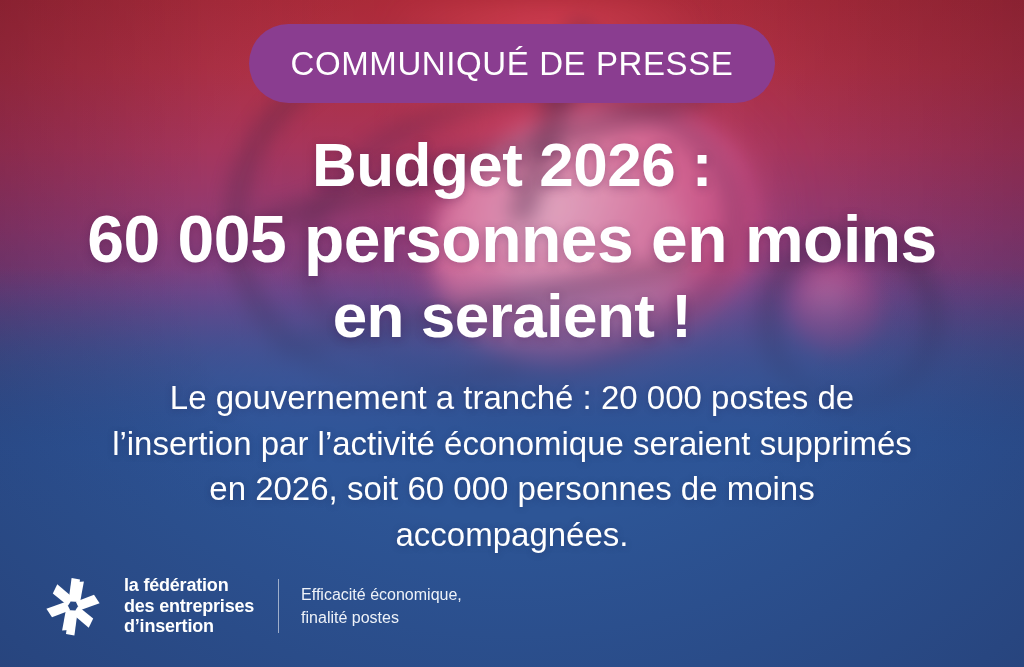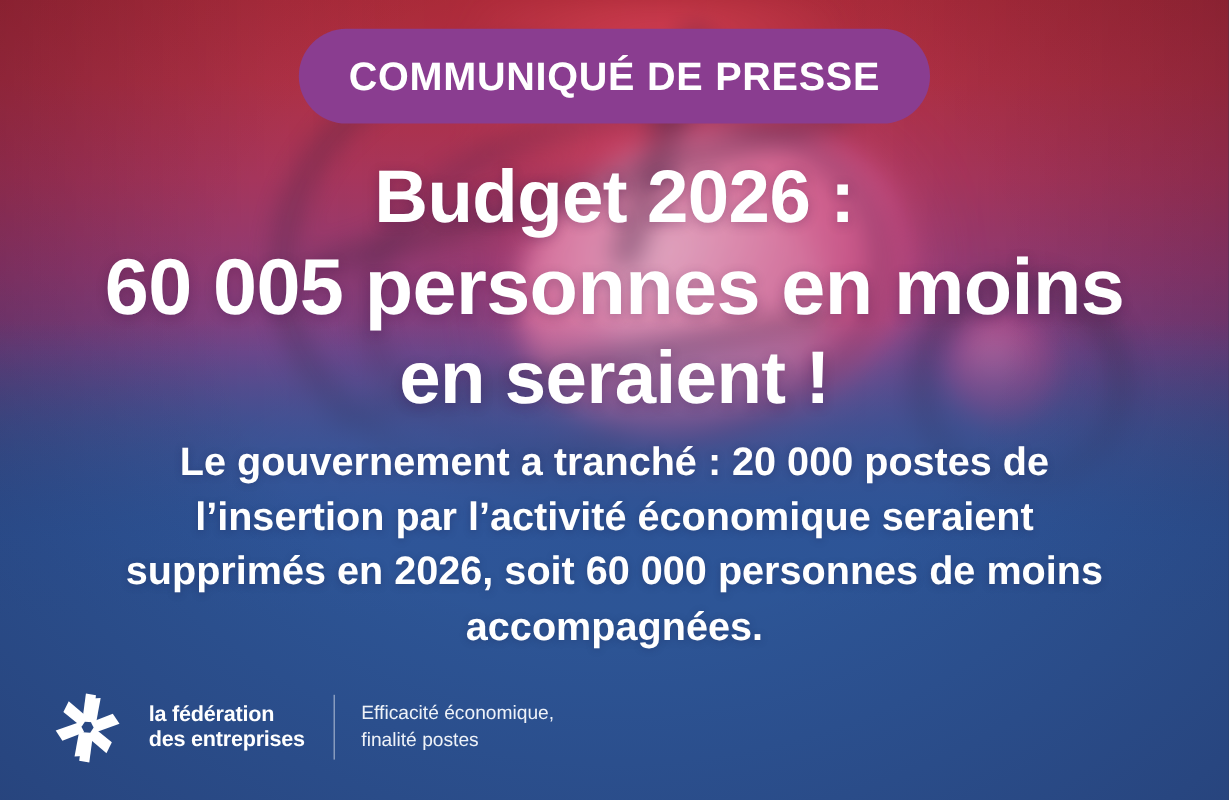--- a/index.html
+++ b/index.html
@@ -197,21 +197,21 @@
     min-width: 500px;
     padding: 0 42px;
     box-sizing: border-box;
     border-radius: 40px;
     background: #8a3d90;
     color: #ffffff;
     display: flex;
     align-items: center;
     justify-content: center;
     font-size: 33px;
-    font-weight: bold;
+    font-weight: normal;
     letter-spacing: .6px;
     white-space: nowrap;
   }
 
   .headline {
     margin-top: 25px;
     width: 960px;
     text-align: center;
     color: #ffffff;
     font-weight: bold;
@@ -223,26 +223,26 @@
   .headline .hl-line { display: block; white-space: nowrap; }
   
   .headline .hl-wide {
     display: block;
     white-space: nowrap;
     transform: scaleX(1.0);
     font-size: 66px;
   }
 
   .subtext {
-    margin-top: 10px;
+    margin-top: 23px;
     width: 830px;
     text-align: center;
     color: #ffffff;
     font-size: 33px;
-    font-weight: bold;
+    font-weight: normal;
     line-height: 1.38;
     text-shadow: 0 1px 6px rgba(30,40,90,.35);
   }
 
   
   .footer {
     position: absolute;
     left: 36px;
     bottom: 26px;
     display: flex;
@@ -356,20 +356,21 @@
 
             <path d="M -6 10 L -10 40 L 2 42 L 6 12 Z"></path>
           </g>
         </g>
       </svg>
     </div>
 
     <div class="logo-words">
       <span>la fédération</span>
       <span>des entreprises</span>
+      <span>d’insertion</span>
     </div>
 
     <div class="divider"></div>
 
     <div class="tagline">
       <span>Efficacité économique,</span>
       <span>finalité postes</span>
     </div>
   </div>
 

